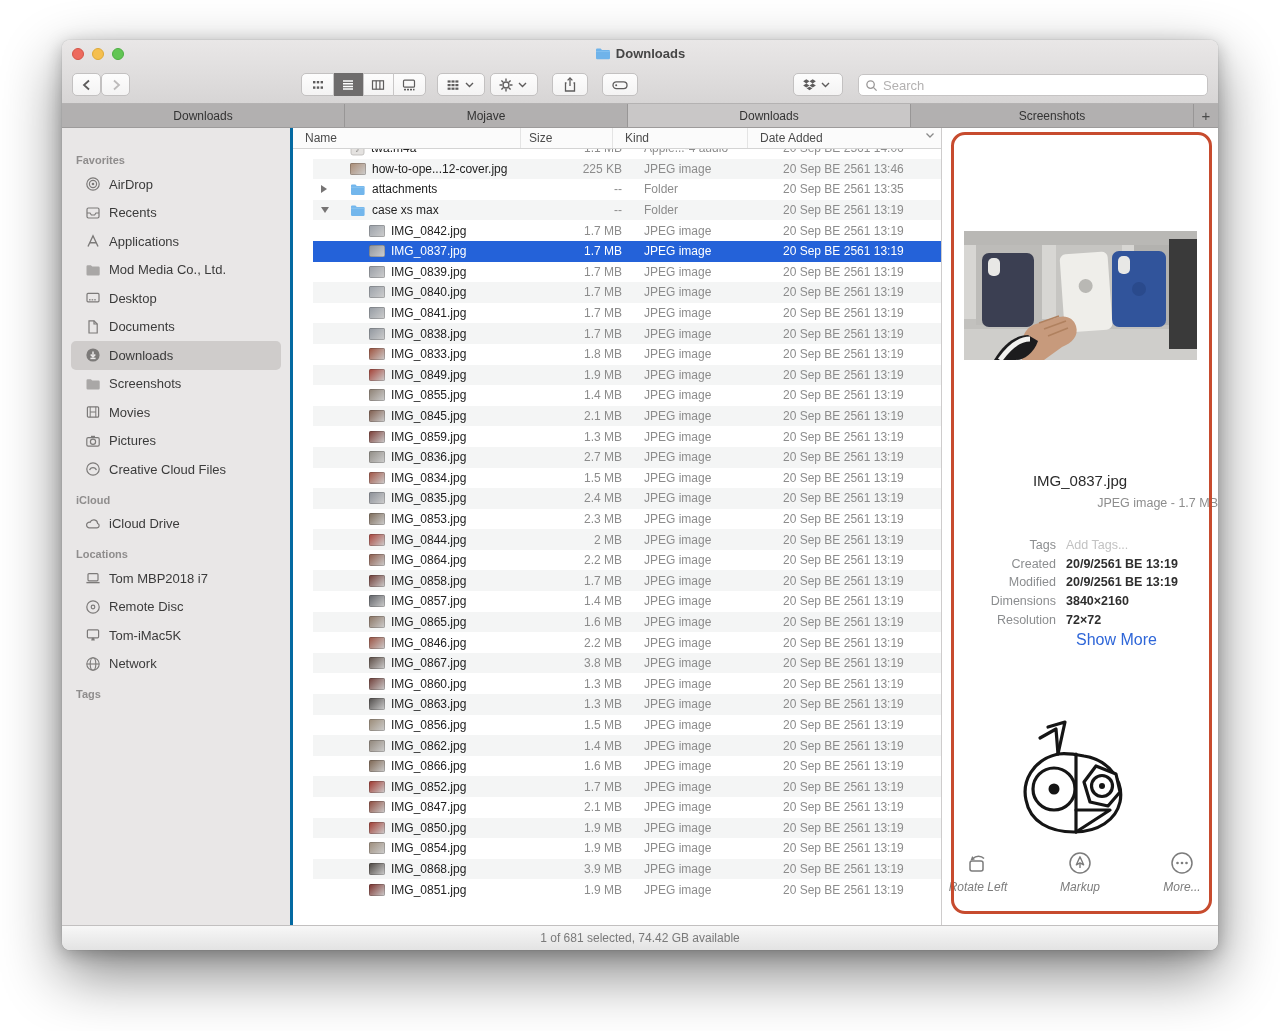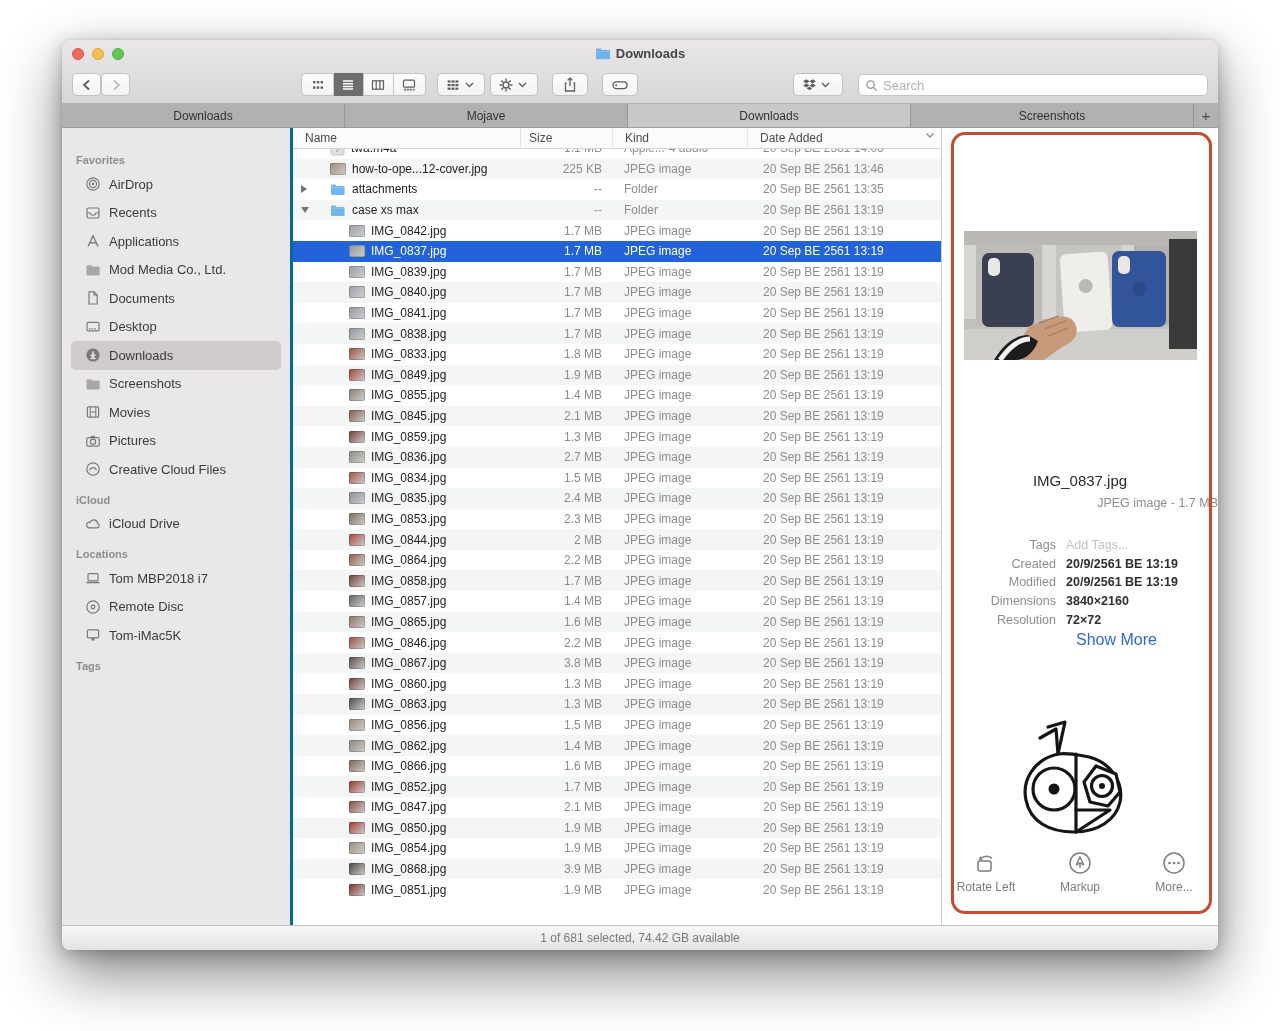--- a/index.html
+++ b/index.html
@@ -51,21 +51,21 @@
   .side-item .sicon { width:18px; height:16px; display:flex; align-items:center; justify-content:center; flex:none; }
   
   .filelist { flex:1; background:#fff; display:flex; flex-direction:column; min-width:0; }
   .lheader { height:21px; display:grid; grid-template-columns:227px 92px 135px 1fr; align-items:center;
     background:#fbfbfb; border-bottom:1px solid #d4d4d4; font-size:12px; color:#4b4b4b;
     position:relative; z-index:3; flex:none; }
   .lheader .hc { padding-left:12px; border-left:1px solid #e4e4e4; height:100%; display:flex; align-items:center; }
   .lheader .hc:first-child { border-left:none; }
   .lheader .hc.size { padding-left:8px; }
   .hchev { position:absolute; right:6px; top:4px; }
-  .rows { flex:1; overflow:hidden; position:relative; z-index:1; }
+  .rows { flex:1; overflow:hidden; position:relative; z-index:1;margin-left:20px; }
   .row { display:grid; grid-template-columns:227px 92px 135px 1fr; height:20.6px; align-items:center;
     font-size:12px; }
   .row.alt { background:#f4f5f5; }
   .row.selected { background:#2462d9; }
   .row.selected .nm, .row.selected .muted { color:#fff !important; }
   .cname { display:flex; align-items:center; position:relative; white-space:nowrap; overflow:hidden; height:100%; }
   .disc { position:absolute; left:8px; top:50%; transform:translateY(-50%); width:0; height:0; }
   .disc.closed { border-left:6px solid #767474; border-top:4px solid transparent; border-bottom:4px solid transparent; }
   .disc.open { border-top:6px solid #767474; border-left:4px solid transparent; border-right:4px solid transparent; }
   .ficon { flex:none; margin-right:6px; display:flex; align-items:center; }
@@ -82,21 +82,21 @@
   .photo { position:absolute; left:22px; top:103px; width:233px; height:129px; }
   .pv-name { position:absolute; left:0; top:344px; width:100%; text-align:center; font-size:15px; color:#2b2b2b; }
   .pv-sub { position:absolute; left:0; top:368px; width:100%; text-align:right; font-size:12.5px; color:#8d8d8d; }
   .meta { position:absolute; left:0; top:408px; width:100%; font-size:12.5px; }
   .mrow { display:flex; line-height:18.7px; }
   .mlabel { width:124px; text-align:right; color:#8b8d8f; padding-right:10px; }
   .mvalue { color:#2e2e2e; font-weight:700; }
   .mvalue.ph { color:#c2c2c2; font-weight:400; }
   .showmore { position:absolute; left:134px; top:503px; font-size:16px; color:#2e66d8; }
   .doodle { position:absolute; left:50px; top:588px; }
-  .actions { position:absolute; left:0; top:722px; width:100%; display:flex; justify-content:center; gap:22px; }
+  .actions { position:absolute; left:0; top:722px; width:100%; display:flex; justify-content:space-between; gap:22px;font-style:italic; }
   .act { display:flex; flex-direction:column; align-items:center; gap:4px; font-size:12px; color:#7c7c7c; width:72px; }
   
   .statusbar { height:25px; background:linear-gradient(#f7f7f7,#e3e3e3); border-top:1px solid #c2c0c0;
     display:flex; align-items:center; justify-content:center; font-size:12px; color:#7a7a7a; }
   svg { display:block; }
 </style>
 </head>
 <body>
 
 <div class="window">
@@ -300,39 +300,39 @@
           <span class="sicon">
             <svg width="16" height="14" viewBox="0 0 16 14">
               <path d="M1.5 3.4q0-1.2 1.2-1.2h3.2l1.3 1.4h6.3q1.2 0 1.2 1.2v6.4q0 1.2-1.2 1.2H2.7q-1.2 0-1.2-1.2Z" fill="#a9a7a6"></path>
             </svg>
           </span>
           <span>Mod Media Co., Ltd.</span>
         </div>
         <div class="side-item">
           <span class="sicon">
             <svg width="16" height="16" viewBox="0 0 16 16">
-              <path d="M4 1.8h5l3.2 3.2V14H4Z" fill="none" stroke="#7c7a79" stroke-width="1.2"></path>
-              <path d="M9 1.8v3.2h3.2" fill="none" stroke="#7c7a79" stroke-width="1.2"></path>
-            </svg>
-          </span>
-          <span>Documents</span>
-        </div>
-        <div class="side-item">
-          <span class="sicon">
-            <svg width="16" height="16" viewBox="0 0 16 16">
               <rect x="2" y="3.4" width="12" height="8.4" rx="1" fill="none" stroke="#7c7a79" stroke-width="1.2"></rect>
               <g fill="#7c7a79">
                 <rect x="4" y="9.2" width="1.6" height="1.2"></rect>
                 <rect x="6.6" y="9.2" width="1.6" height="1.2"></rect>
                 <rect x="9.2" y="9.2" width="1.6" height="1.2"></rect>
               </g>
             </svg>
           </span>
           <span>Desktop</span>
         </div>
+        <div class="side-item">
+          <span class="sicon">
+            <svg width="16" height="16" viewBox="0 0 16 16">
+              <path d="M4 1.8h5l3.2 3.2V14H4Z" fill="none" stroke="#7c7a79" stroke-width="1.2"></path>
+              <path d="M9 1.8v3.2h3.2" fill="none" stroke="#7c7a79" stroke-width="1.2"></path>
+            </svg>
+          </span>
+          <span>Documents</span>
+        </div>
         <div class="side-item sel">
           <span class="sicon">
             <svg width="16" height="16" viewBox="0 0 16 16">
               <circle cx="8" cy="8" r="6.6" fill="#7c7a79"></circle>
               <g stroke="#e9e7e7" stroke-width="1.5" fill="none">
                 <line x1="8" y1="4.4" x2="8" y2="9.6"></line>
                 <polyline points="5.7,7.4 8,9.8 10.3,7.4"></polyline>
                 <line x1="5.4" y1="11.4" x2="10.6" y2="11.4"></line>
               </g>
             </svg>
@@ -408,20 +408,30 @@
           <span>Remote Disc</span>
         </div>
         <div class="side-item">
           <span class="sicon">
             <svg width="16" height="16" viewBox="0 0 16 16">
               <rect x="2.4" y="2.8" width="11.2" height="8" rx="1" fill="none" stroke="#7c7a79" stroke-width="1.2"></rect>
               <path d="M6.2 13.6l.7-2.8h2.2l.7 2.8Z" fill="#7c7a79"></path>
             </svg>
           </span>
           <span>Tom-iMac5K</span>
+        </div>
+        <div class="side-item">
+          <span class="sicon">
+            <svg width="16" height="16" viewBox="0 0 16 16">
+              <circle cx="8" cy="8" r="6.2" fill="none" stroke="#7c7a79" stroke-width="1.1"></circle>
+              <ellipse cx="8" cy="8" rx="2.8" ry="6.2" fill="none" stroke="#7c7a79" stroke-width="1.1"></ellipse>
+              <line x1="1.8" y1="8" x2="14.2" y2="8" stroke="#7c7a79" stroke-width="1.1"></line>
+            </svg>
+          </span>
+          <span>Network</span>
         </div>
         <div class="sec-title">Tags</div>
       </div>
 
     <div class="filelist">
       <div class="lheader">
         <div class="hc">Name</div>
         <div class="hc size">Size</div>
         <div class="hc">Kind</div>
         <div class="hc">Date Added</div>

